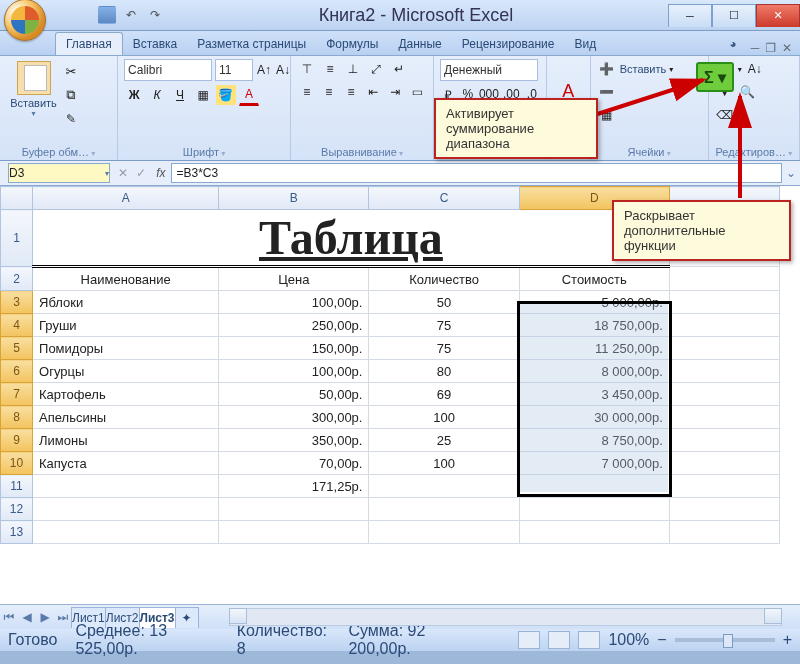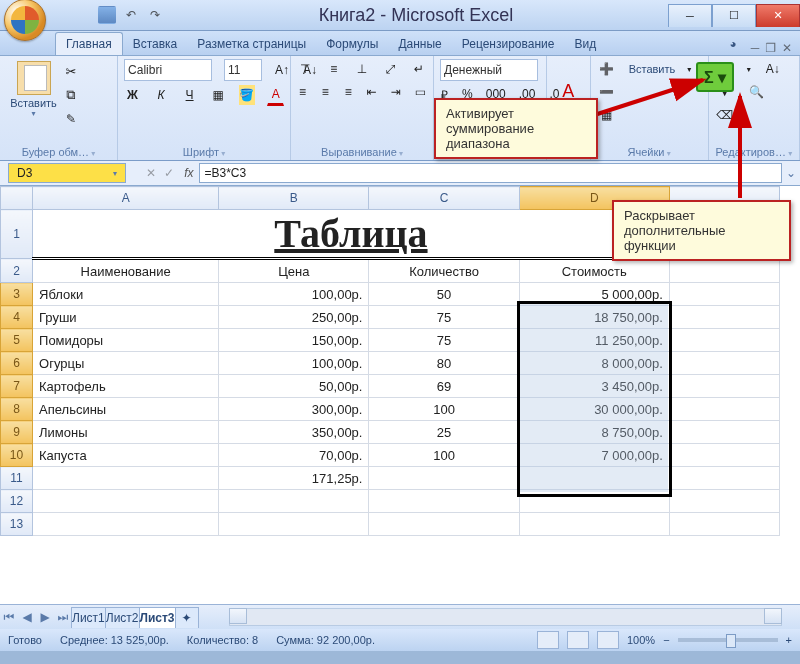--- a/index.html
+++ b/index.html
@@ -22,40 +22,40 @@
   .docmin{display:flex;gap:6px;padding-right:8px;align-items:center;}
   .docmin span{opacity:.6;}
   
   .ribbon{height:104px;background:linear-gradient(#e6eefb,#d5e3f8);display:flex;border-bottom:1px solid #7b9cc8;}
   .group{border-right:1px solid #b6cae6;padding:3px 6px 2px 6px;display:flex;flex-direction:column;position:relative;}
   .grouplbl{text-align:center;font-size:11px;color:#5a7aa9;margin-top:auto;white-space:nowrap;overflow:hidden;text-overflow:ellipsis;}
   .grouplbl::after{content:" ▾";font-size:8px;opacity:.5;}
   .bigbtn{width:55px;display:flex;flex-direction:column;align-items:center;padding-top:2px;}
   .bigico{width:32px;height:32px;}
   .biglbl{font-size:11px;color:#2b4a77;text-align:center;margin-top:2px;}
-  .row{display:flex;gap:12px;align-items:center;margin-bottom:3px;}
+  .row{display:flex;gap:3px;align-items:center;margin-bottom:3px;}
   .sm{width:18px;height:18px;border:1px solid transparent;display:flex;align-items:center;justify-content:center;}
   .sel{border:1px solid #a7bedf;background:#fff;height:20px;font-size:12px;padding:0 3px;color:#333;}
 
   
   .fbar{height:24px;background:#e6eefb;border-bottom:1px solid #8aa9cf;display:flex;align-items:center;}
-  .namebox{width:100px;background:#fde047;border:1px solid #8aa9cf;height:18px;margin:0 16px 0 8px;padding:0 8px;display:flex;align-items:center;justify-content:space-between;}
+  .namebox{width:100px;background:#fef9c3;border:1px solid #8aa9cf;height:18px;margin:0 4px 0 8px;padding:0 0;display:flex;align-items:center;justify-content:space-between;}
   .fxlbl{font-style:italic;color:#555;margin:0 6px;}
   .finput{flex:1;background:#fff;border:1px solid #8aa9cf;height:18px;padding:0 4px;display:flex;align-items:center;}
   .fexpand{width:18px;text-align:center;color:#5a7aa9;}
 
   
   .gridwrap{position:relative;background:#fff;height:418px;}
   table.sheet{border-collapse:collapse;table-layout:fixed;width:780px;}
   .colhdr th{background:linear-gradient(#f4f7fc,#e0e9f7);border:1px solid #b3c4de;color:#3a5a8a;font-weight:400;font-size:12px;height:20px;}
   .colhdr th.sel{background:linear-gradient(#f8dfa0,#f3c35e);color:#7a5717;border-color:#d8a437;}
   .rh{background:linear-gradient(#f4f7fc,#e0e9f7);border:1px solid #b3c4de;text-align:center;color:#3a5a8a;font-size:12px;width:30px;}
   .rh.sel{background:linear-gradient(#f8dfa0,#f3c35e);color:#7a5717;border-color:#d8a437;}
   td{border:1px solid #d5dbe5;height:22px;padding:0 6px;font-size:13px;white-space:nowrap;}
-  .merged{font-family:"Monotype Corsiva","Brush Script MT",cursive;font-size:40px;font-weight:bold;text-align:center;text-decoration:underline;border-bottom:3px double #000!important;}
+  .merged{font-family:"Monotype Corsiva","Brush Script MT",cursive;font-size:48px;font-weight:bold;text-align:center;text-decoration:underline;border-bottom:3px double #000!important;}
   td.cnum,td.ccur{text-align:right;}
   td.ccenter{text-align:center;}
   .selbox{position:absolute;border:3px solid #000;pointer-events:none;}
   .selfill{position:absolute;background:rgba(176,197,227,.35);pointer-events:none;}
 
   
   .callout{position:absolute;background:#fefbdc;border:2px solid #b22;padding:6px 10px;font-size:13px;color:#333;box-shadow:2px 2px 4px rgba(0,0,0,.3);z-index:60;}
   .redarrow{position:absolute;z-index:55;}
   .sigmahi{position:absolute;background:#6fcc3c;border:2px solid #2a8f19;width:34px;height:26px;border-radius:3px;display:flex;align-items:center;justify-content:center;font-size:16px;font-weight:bold;color:#1a4b0d;z-index:40;}
 
@@ -63,21 +63,21 @@
   .sheettabs{height:24px;background:linear-gradient(#e6eefb,#cfe0f7);display:flex;align-items:center;border-top:1px solid #9ab3d7;}
   .navarrow{width:18px;text-align:center;color:#5a7aa9;}
   .stab{padding:3px 0;border:1px solid #9ab3d7;border-bottom:none;background:#dce9fb;color:#2b4a77;margin-left:-1px;}
   .stab.active{background:#fff;font-weight:bold;}
   .hscroll{flex:1;height:16px;background:#e1e8f3;margin:0 18px 0 30px;border:1px solid #b8cbe3;position:relative;}
   .hscroll::before,.hscroll::after{content:"";position:absolute;width:16px;height:14px;background:linear-gradient(#f2f6fc,#d7e3f4);border:1px solid #a8bdd8;top:-1px;}
   .hscroll::before{left:-1px;}
   .hscroll::after{right:-1px;}
 
   
-  .status{height:22px;background:linear-gradient(#d9e7fb,#bcd3f1);display:flex;align-items:center;font-size:11px;color:#2b4a77;padding:0 8px;gap:18px;}
+  .status{height:22px;background:linear-gradient(#d9e7fb,#bcd3f1);display:flex;align-items:center;font-size:16px;color:#2b4a77;padding:0 8px;gap:18px;}
   .status .right{margin-left:auto;display:flex;gap:8px;align-items:center;padding-left:22px;}
   .zoomslider{width:100px;height:4px;background:#a8bdd8;position:relative;}
   .zoomslider::before{content:"";position:absolute;left:48px;top:-4px;width:8px;height:12px;background:#dce8f8;border:1px solid #7c9bc5;}
   .viewbtn{width:20px;height:16px;border:1px solid #9ab3d7;background:#e5edf9;}
 
   
   .i-save{background:linear-gradient(#6aa1e1,#3c6fb3);border-radius:2px;}
   .i-undo::before{content:"↶";}
   .i-redo::before{content:"↷";}
   .i-paste{background:#f7deab;border:1px solid #caa552;position:relative;}

